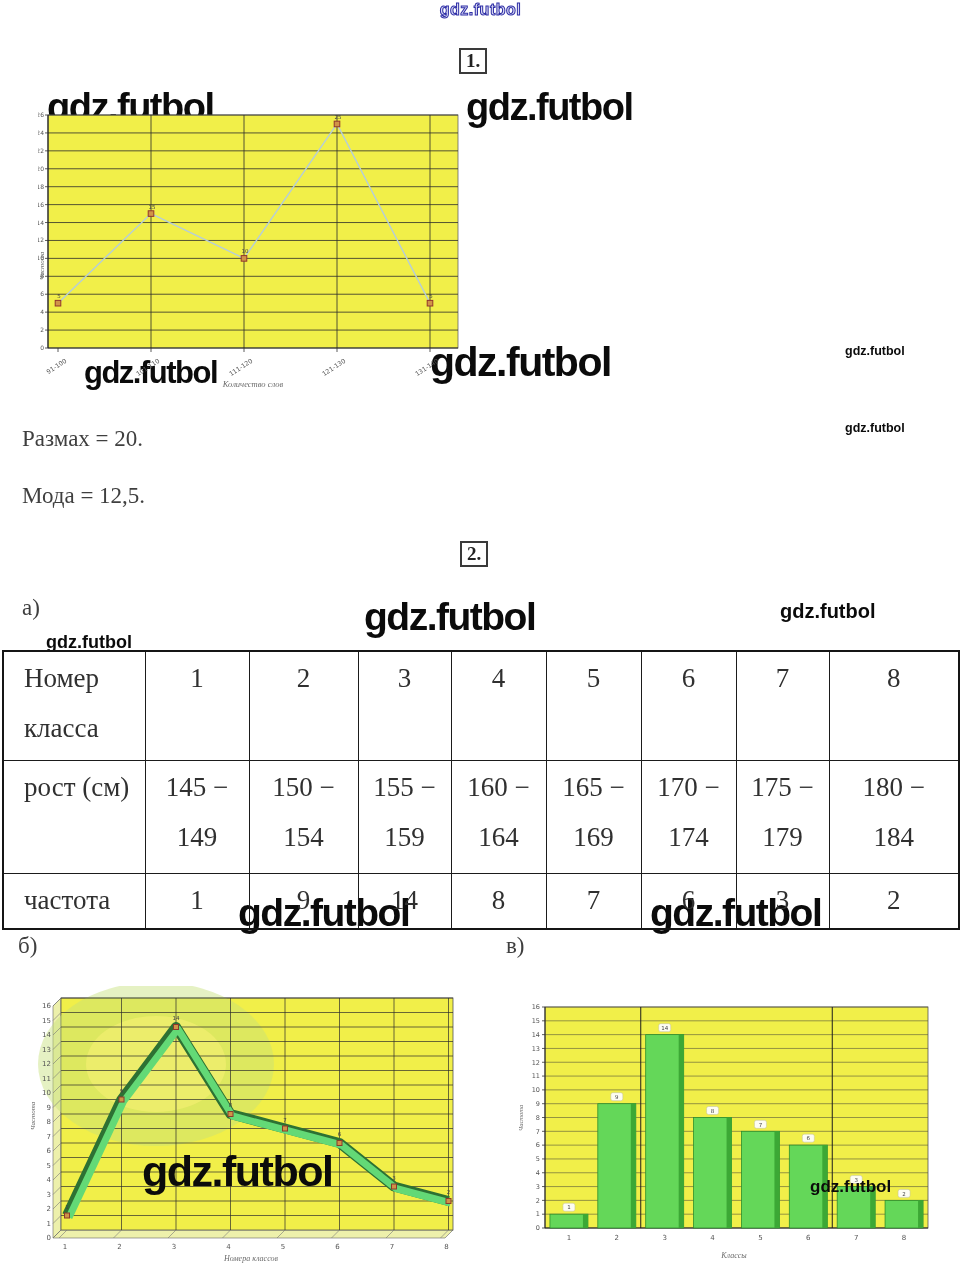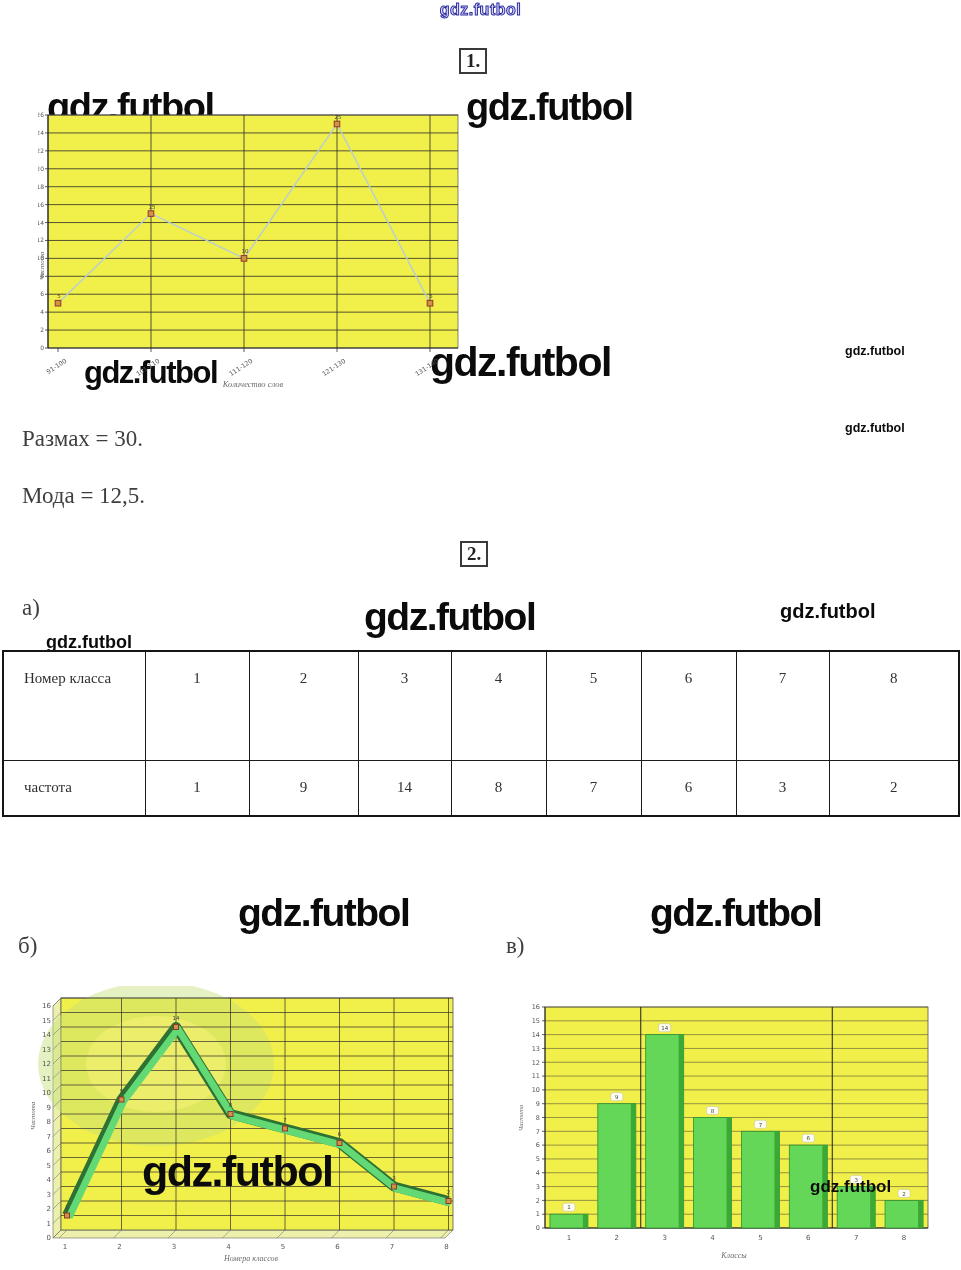--- a/index.html
+++ b/index.html
@@ -26,21 +26,21 @@
   .wm-big{letter-spacing:-1.5px;}
   
   .serif-txt{
     font-family:"Liberation Serif","DejaVu Serif",serif;
     font-size:23px;color:#3f3f3f;white-space:nowrap;
   }
   
   table.freq{
     border-collapse:collapse;table-layout:fixed;width:956px;
     font-family:"Liberation Serif","DejaVu Serif",serif;
-    font-size:15px;color:#303030;
+    font-size:27px;color:#303030;
   }
   table.freq td{
     border:1.5px solid #1b1b1b;text-align:center;overflow:hidden;
   }
   table.freq{border:2px solid #151515;}
   tr.r1 td{height:106px;vertical-align:top;line-height:50px;}
   tr.r2 td{height:110px;vertical-align:top;line-height:50px;}
   tr.r3 td{height:52px;vertical-align:middle;line-height:1.15;}
   table.freq td.rh{text-align:left;padding-left:20px;}
   
@@ -138,21 +138,21 @@
       <text x="308" y="256" font-size="6.3" text-anchor="end" class="ticklbl" transform="rotate(-33 308 256)">121-130</text>
       <rect x="389.2" y="194.39230769230767" width="5.6" height="5.6" fill="#d09447" stroke="#93372c" stroke-width="1"></rect>
       <text x="393" y="192.19230769230768" font-size="5.5" text-anchor="middle" fill="#555">5</text>
       <line x1="392" y1="242" x2="392" y2="246" stroke="#333" stroke-width="0.8"></line>
       <text x="401" y="256" font-size="6.3" text-anchor="end" class="ticklbl" transform="rotate(-33 401 256)">131-140</text>
       <text x="215" y="281" font-size="8.5" text-anchor="middle" class="axis-title">Количество слов</text>
       <text x="6" y="160" font-size="7" text-anchor="middle" class="axis-title" transform="rotate(-90 6 160)">Частота</text>
     </svg>
 </div>
 
-<div class="abs serif-txt" style="left:22px;top:426px;">Размах = 30.</div>
+<div class="abs serif-txt" style="left:22px;top:426px;">Размах = 20.</div>
 <div class="abs serif-txt" style="left:22px;top:483px;text-align:center;">Мода = 12,5.</div>
 
 <div class="abs task-box" style="left:460px;top:541px;">2.</div>
 
 <div class="abs serif-txt" style="left:22px;top:595px;">а)</div>
 <div class="abs serif-txt" style="left:18px;top:933px;">б)</div>
 <div class="abs serif-txt" style="left:506px;top:933px;">в)</div>
 
 <div class="abs" style="left:2px;top:650px;">
   <table class="freq">
@@ -171,20 +171,31 @@
         <tr class="r1">
           <td class="rh">Номер класса</td>
           <td>1</td>
           <td>2</td>
           <td>3</td>
           <td>4</td>
           <td>5</td>
           <td>6</td>
           <td>7</td>
           <td>8</td>
+        </tr>
+        <tr class="r2">
+          <td class="rh">рост (см)</td>
+          <td>145 −<br>149</td>
+          <td>150 −<br>154</td>
+          <td>155 −<br>159</td>
+          <td>160 −<br>164</td>
+          <td>165 −<br>169</td>
+          <td>170 −<br>174</td>
+          <td>175 −<br>179</td>
+          <td>180 −<br>184</td>
         </tr>
         <tr class="r3">
           <td class="rh">частота</td>
           <td>1</td>
           <td>9</td>
           <td>14</td>
           <td>8</td>
           <td>7</td>
           <td>6</td>
           <td>3</td>

